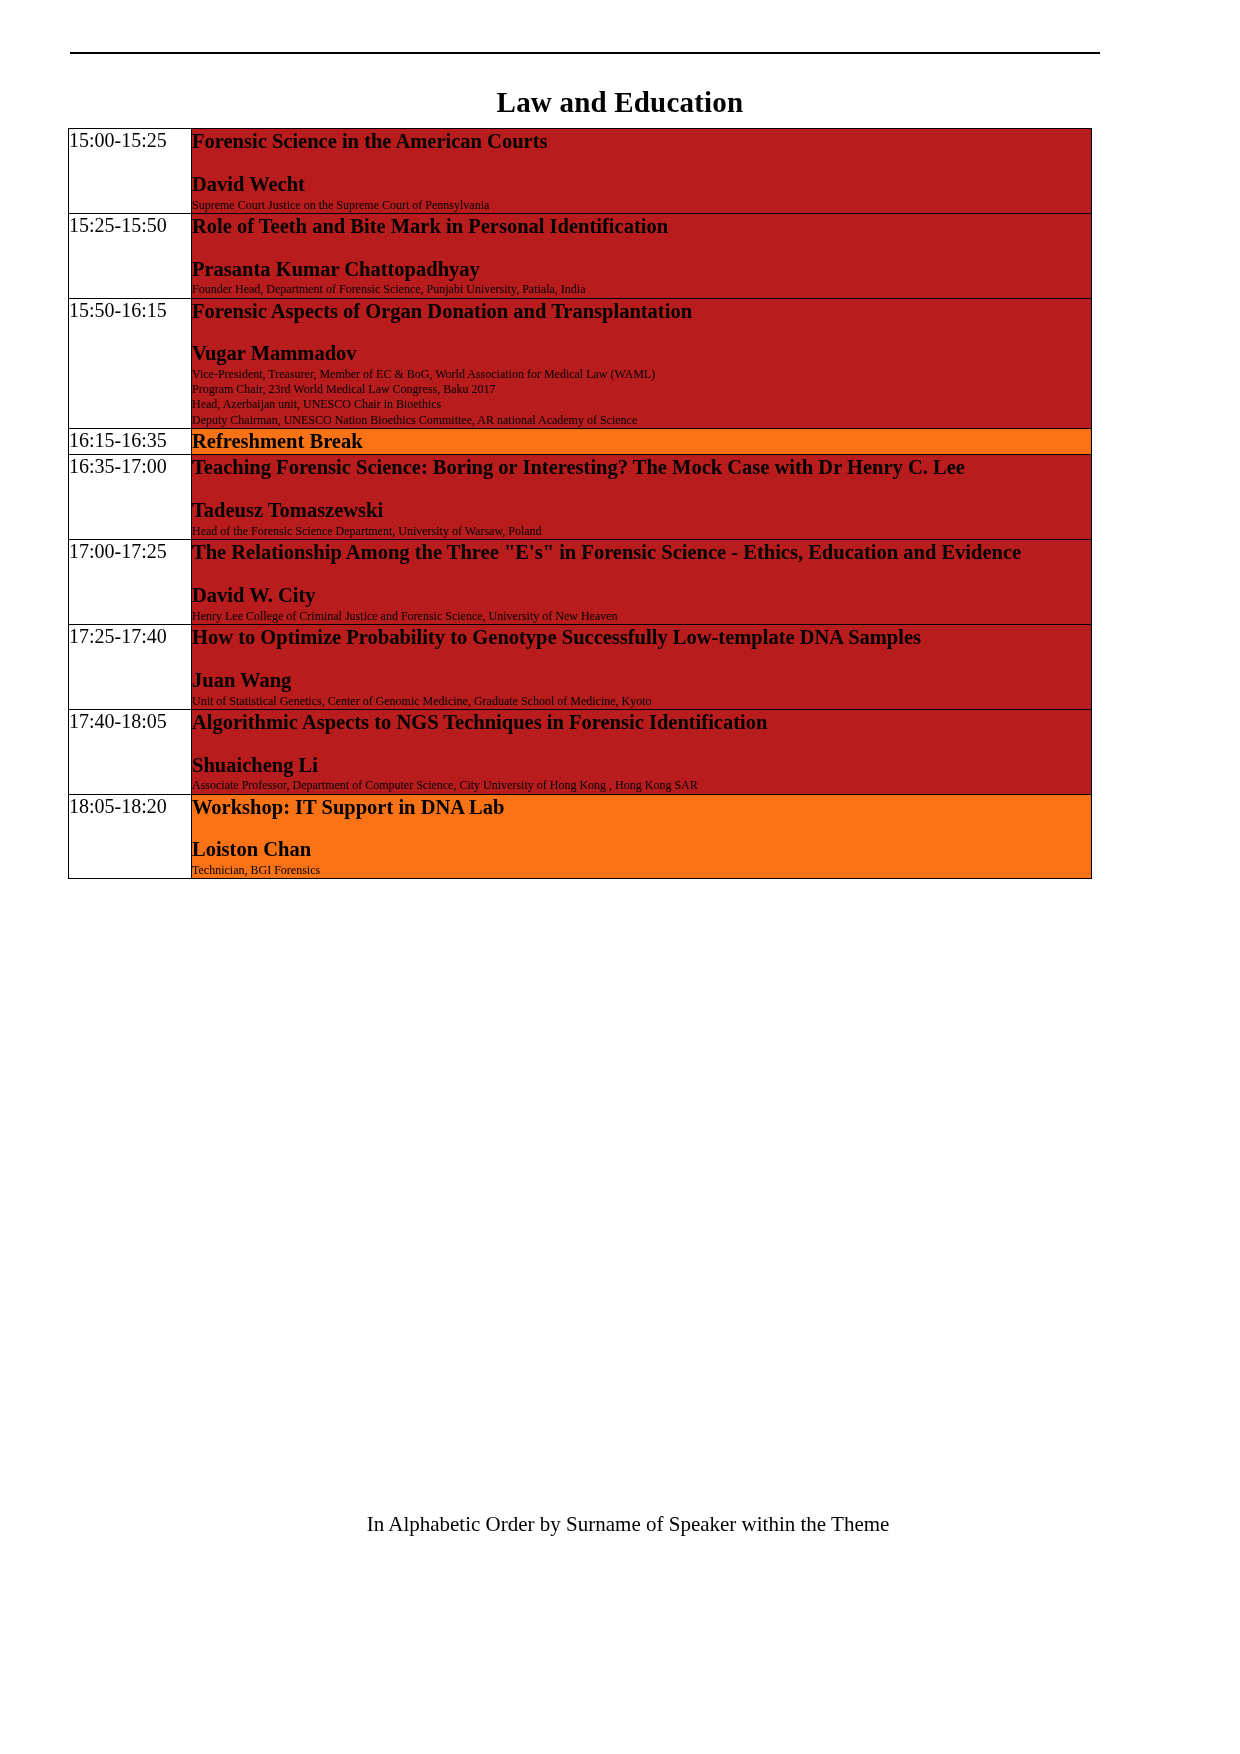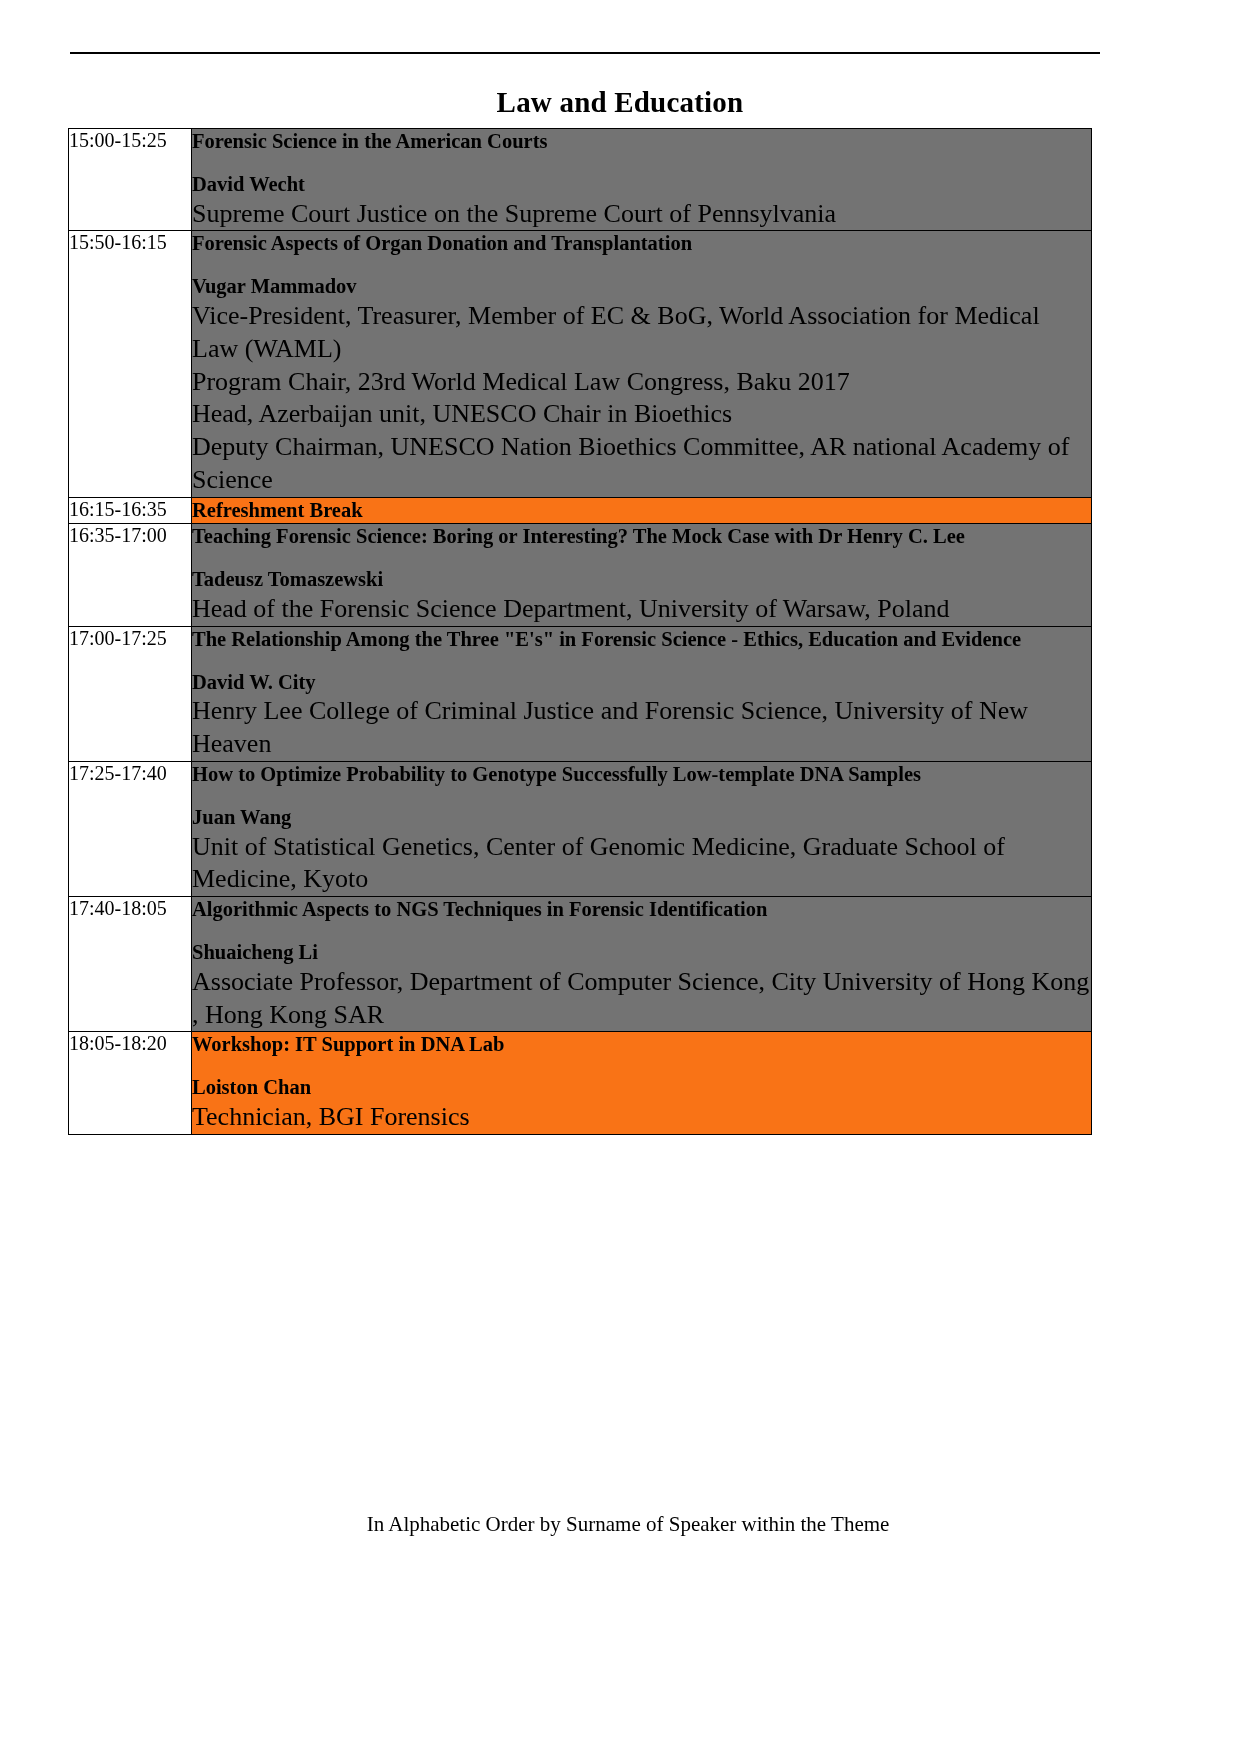--- a/index.html
+++ b/index.html
@@ -55,41 +55,41 @@
   td.time {
     width: 122px;
     font-size: 20px;
     padding: 5px 4px 4px 6px;
     background: #ffffff;
     line-height: 1.15;
     white-space: nowrap;
   }
   td.detail {
     padding: 6px 10px 8px 10px;
-    background: #737373;
+    background: #b91c1c;
     line-height: 1.26;
   }
   td.detail.plain {
     background: #f97316;
   }
   .sess-title {
     font-size: 20.5px;
     font-weight: bold;
     margin: 0 0 0 0;
   }
   .spacer {
     height: 17px;
   }
   .speaker {
     font-size: 20.5px;
     font-weight: bold;
     margin: 0;
   }
   .affil {
-    font-size: 26px;
+    font-size: 12px;
     margin: 0;
   }
   .pad-top {
     padding-top: 20px;
   }
   .end-day {
     position: absolute;
     left: 0;
     top: 1250px;
     width: 1240px;
@@ -122,20 +122,29 @@
       <tr>
         <td class="time">15:00-15:25</td>
         <td class="detail">
           <div class="sess-title">Forensic Science in the American Courts</div>
           <div class="spacer"></div>
           <div class="speaker">David Wecht</div>
           <div class="affil">Supreme Court Justice on the Supreme Court of Pennsylvania</div>
         </td>
       </tr>
 
+      <tr>
+        <td class="time">15:25-15:50</td>
+        <td class="detail">
+          <div class="sess-title">Role of Teeth and Bite Mark in Personal Identification</div>
+          <div class="spacer"></div>
+          <div class="speaker">Prasanta Kumar Chattopadhyay</div>
+          <div class="affil">Founder Head, Department of Forensic Science, Punjabi University, Patiala, India</div>
+        </td>
+      </tr>
 
       <tr>
         <td class="time">15:50-16:15</td>
         <td class="detail pad-top">
           <div class="sess-title">Forensic Aspects of Organ Donation and Transplantation</div>
           <div class="spacer"></div>
           <div class="speaker">Vugar Mammadov</div>
           <div class="affil">Vice-President, Treasurer, Member of EC &amp; BoG, World Association for Medical Law (WAML)</div>
           <div class="affil">Program Chair, 23rd World Medical Law Congress, Baku 2017</div>
           <div class="affil">Head, Azerbaijan unit, UNESCO Chair in Bioethics</div>

